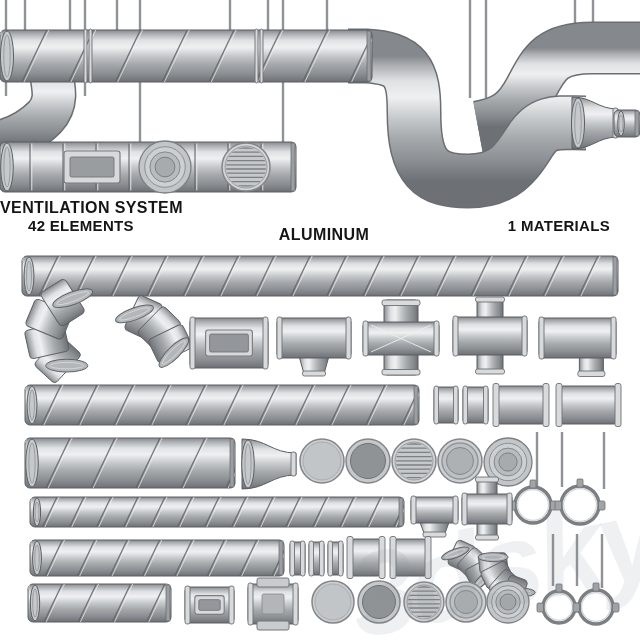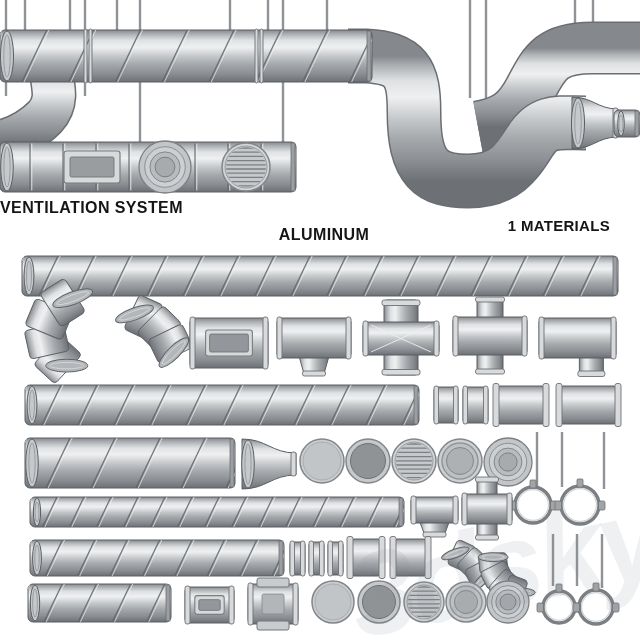--- a/index.html
+++ b/index.html
@@ -670,15 +670,16 @@
           <circle cx="596" cy="607" r="17" fill="none" stroke="#7b7e82" stroke-width="3.4"></circle>
           <circle cx="596" cy="607" r="14.4" fill="none" stroke="#cfd2d4" stroke-width="1.1"></circle>
           <rect x="573" y="603" width="6.5" height="9" rx="1.5" fill="#a2a5a8" stroke="#6e7175" stroke-width="0.8"></rect>
           <rect x="612.5" y="603" width="6.5" height="9" rx="1.5" fill="#a2a5a8" stroke="#6e7175" stroke-width="0.8"></rect>
           <rect x="593" y="583" width="6" height="8" rx="1" fill="#a2a5a8" stroke="#6e7175" stroke-width="0.8"></rect>
         </g>
       </g>
     </svg>
   <div class="txt title">VENTILATION SYSTEM</div>
   <div class="txt subtitle">ALUMINUM</div>
+  <div class="txt lbl-left">42 ELEMENTS</div>
   <div class="txt lbl-right">1 MATERIALS</div>
   <div class="watermark">3dsky</div>
 </div>
 
 </body></html>

